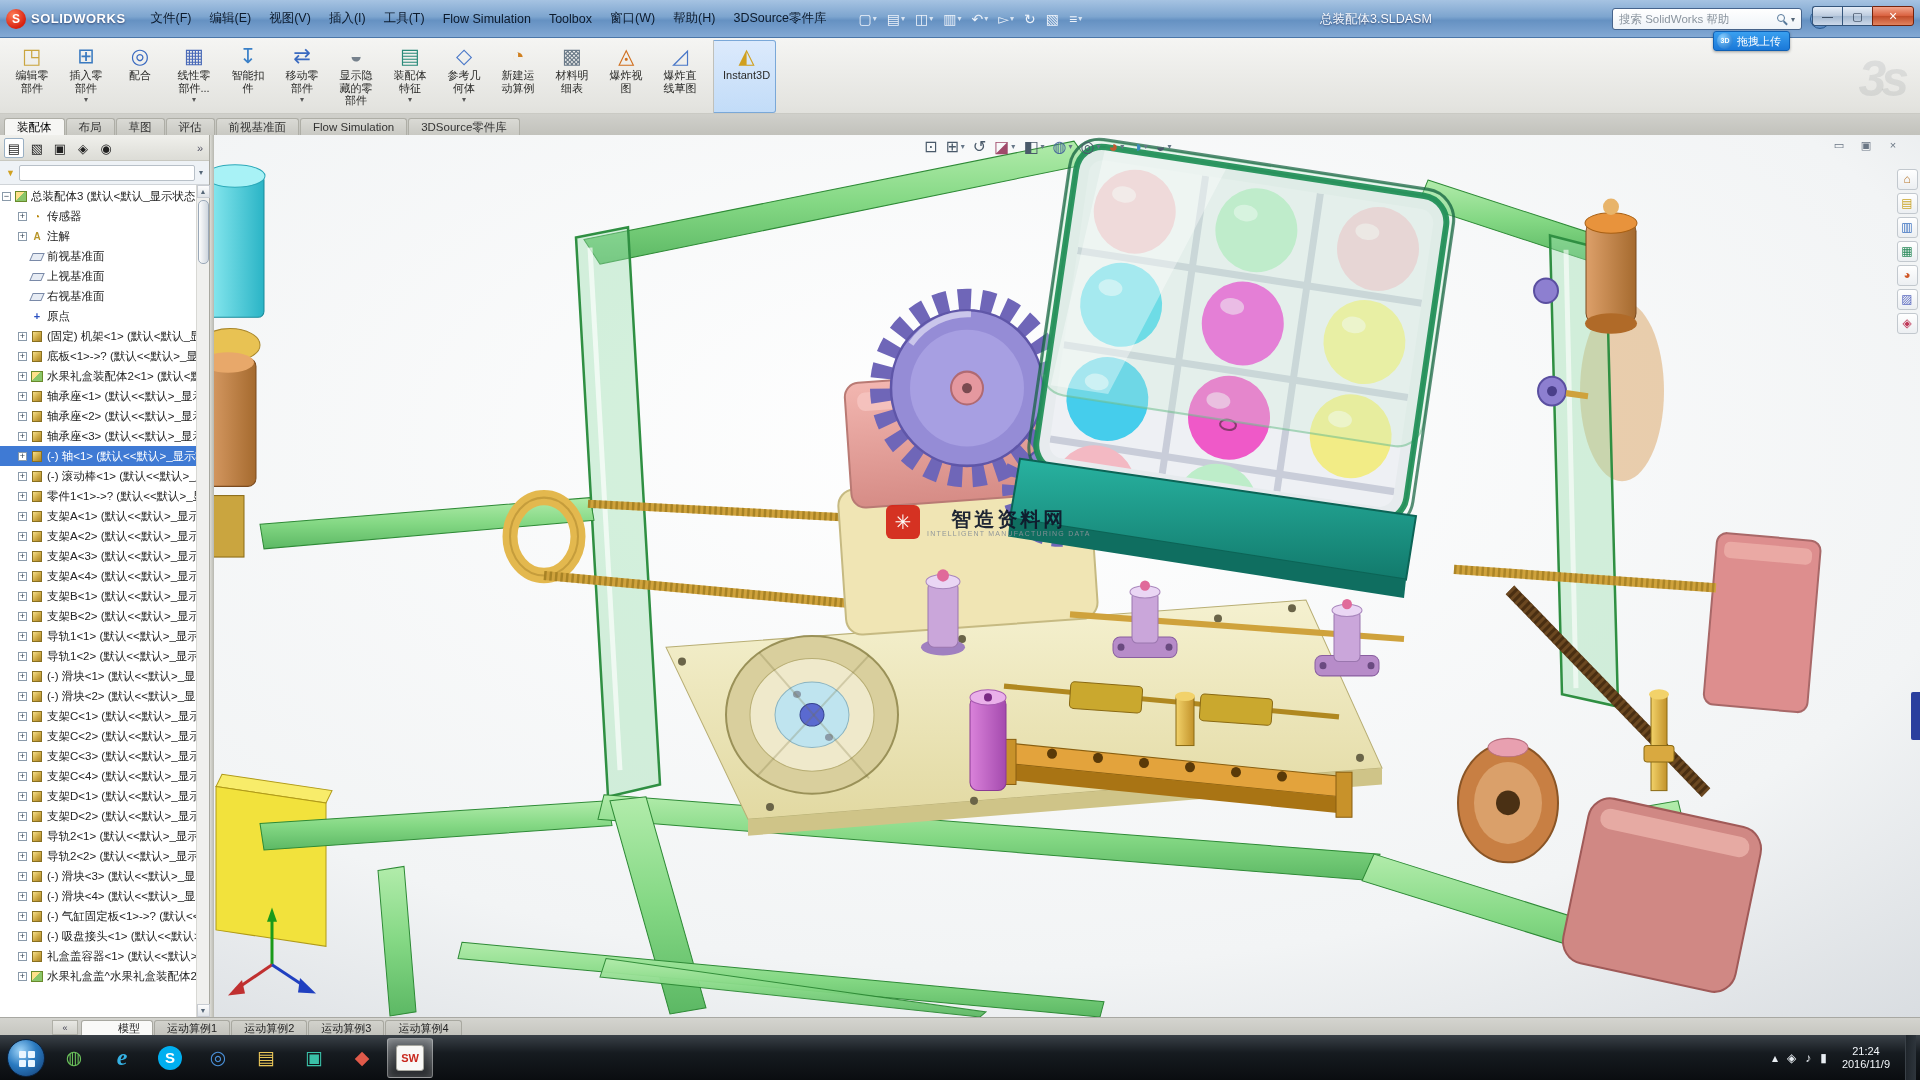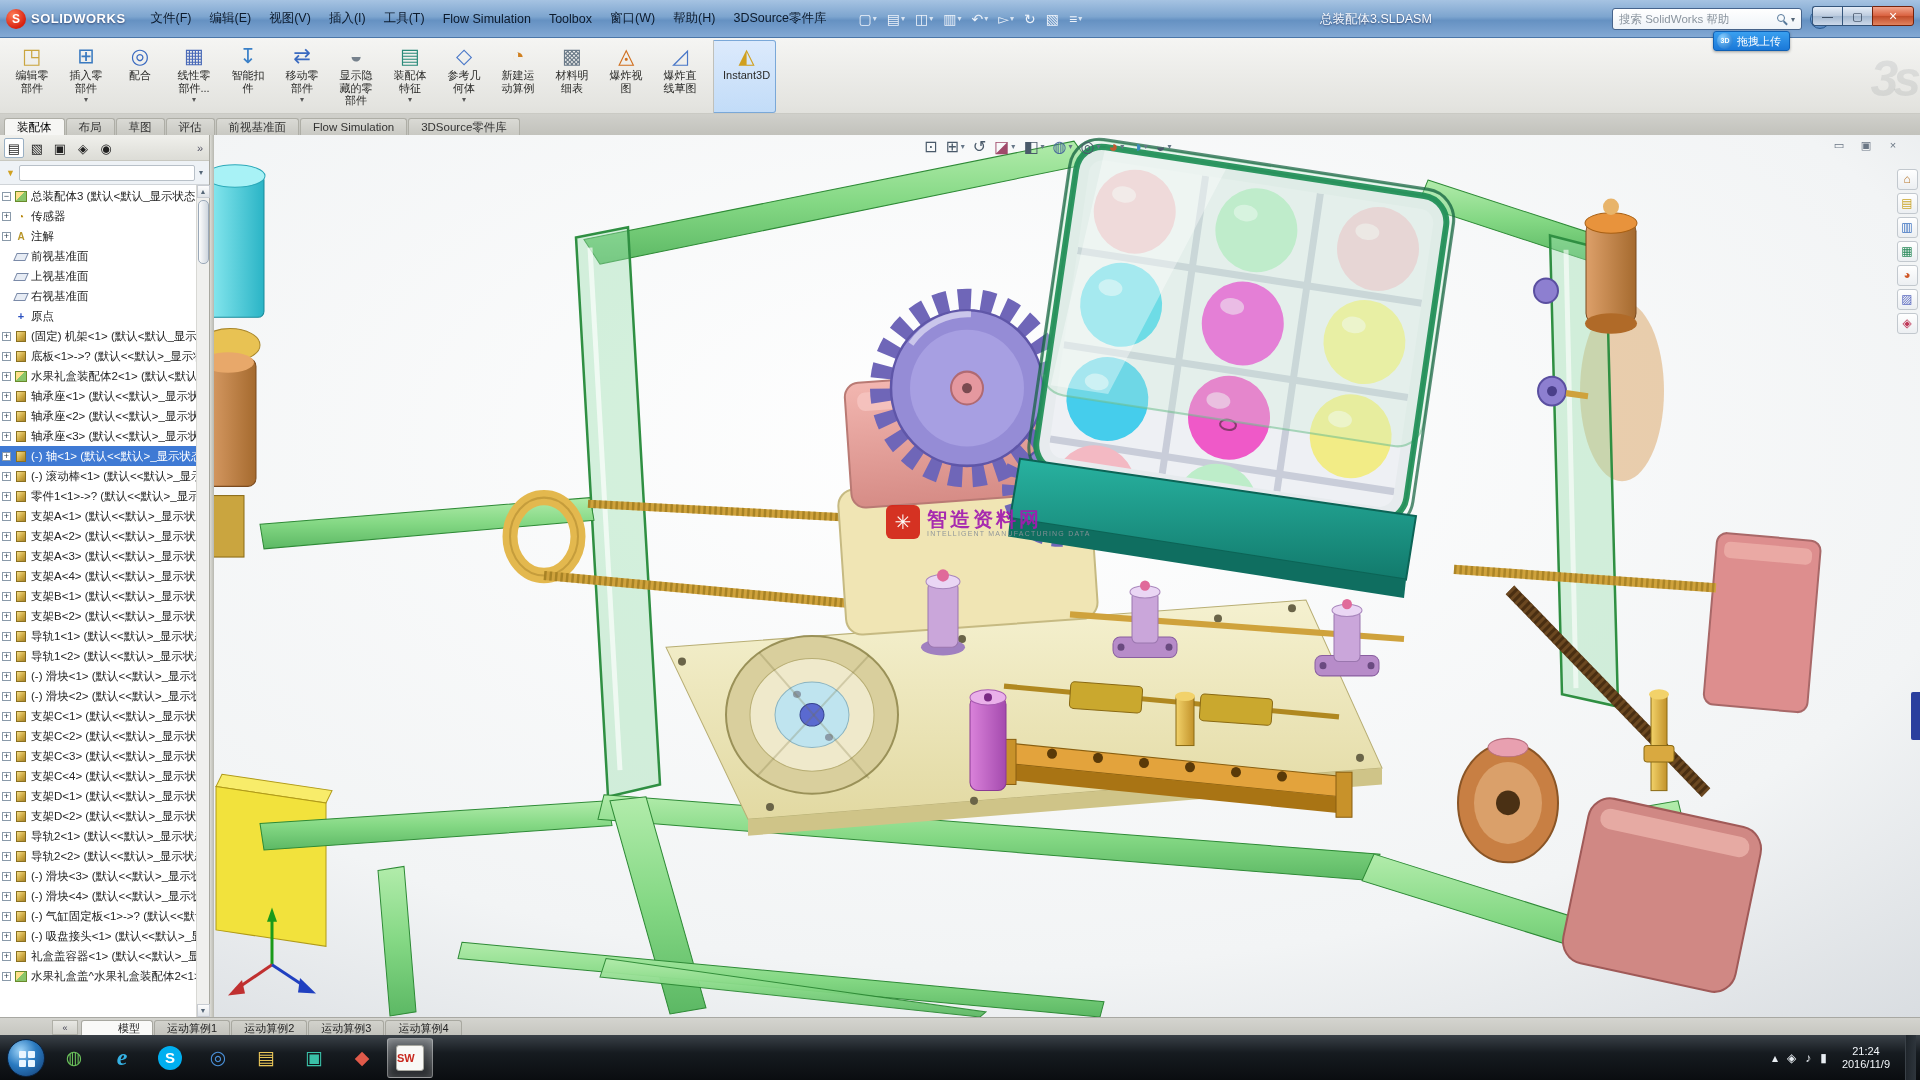--- a/index.html
+++ b/index.html
@@ -53,21 +53,21 @@
   .rbtn.has-caret .rcaret { display:block; }
   .rbtn.active { background:linear-gradient(#dceafc,#c2dcf8); border-color:#7aa8d8; }
   .rbtn.sep-left { border-left:1px solid #c0c0ba; border-radius:0 3px 3px 0; margin-left:5px; padding-left:9px; }
   [data-icon="edit-component"] .ric{color:#caa53f} [data-icon="insert-component"] .ric{color:#3a7ac0}
   [data-icon="mate"] .ric{color:#3a6ac0} [data-icon="linear-pattern"] .ric{color:#4a6ab8}
   [data-icon="smart-fasteners"] .ric{color:#3a80c8} [data-icon="move-component"] .ric{color:#3a6ac0}
   [data-icon="show-hidden"] .ric{color:#76818c} [data-icon="assembly-features"] .ric{color:#2a8a7a}
   [data-icon="reference-geometry"] .ric{color:#4a78c8} [data-icon="motion-study"] .ric{color:#d08020}
   [data-icon="bom"] .ric{color:#6a7a88} [data-icon="exploded-view"] .ric{color:#d07020}
   [data-icon="explode-lines"] .ric{color:#4a78c8} [data-icon="instant3d"] .ric{color:#d0a020}
-  .ds-ghost { position:absolute; right:4px; top:12px; font-size:50px; font-weight:bold; font-style:italic;
+  .ds-ghost { position:absolute; right:16px; top:12px; font-size:50px; font-weight:bold; font-style:italic;
     color:rgba(60,70,80,.10); letter-spacing:-5px; }
   .ribbon-tabs { height:22px; display:flex; align-items:flex-end; gap:1px; padding-left:4px;
     background:linear-gradient(#d0d0cb,#c2c2bc); border-top:1px solid #cacac4; }
   .rtab { height:17px; line-height:16px; padding:0 12px; font-size:11.5px; color:#333; border:1px solid #aeaea6; border-bottom:none;
     border-radius:3px 3px 0 0; background:linear-gradient(#dadad5,#c9c9c3); white-space:nowrap; }
   .rtab.active { background:#f6f6f4; color:#000; }
 
   
   .main { flex:1; display:flex; min-height:0; position:relative; }
 
@@ -77,21 +77,21 @@
   .tt-icon { width:20px; height:20px; text-align:center; line-height:19px; font-size:13px; border:1px solid transparent; border-radius:2px; }
   .tt-icon:first-child { background:#fff; border-color:#9ab0c4; }
   .tt-chevron { margin-left:auto; color:#556; font-size:11px; padding-right:2px; }
   .tree-filter { height:24px; flex:none; display:flex; align-items:center; gap:4px; padding:0 6px;
     background:#eef2f6; border-bottom:1px solid #d0d4d8; }
   .funnel { color:#d0a020; font-size:9px; }
   .filter-field { flex:1; height:16px; background:#fff; border:1px solid #b8c0c8; border-radius:2px; }
   .filter-caret { font-size:8px; color:#567; }
   .tree-body { flex:1; display:flex; min-height:0; background:#fff; }
   .tree-rows { flex:1; overflow:hidden; padding-top:1px; }
-  .trow { height:20px; display:flex; align-items:center; gap:3px; padding-left:2px; font-size:11.5px; white-space:nowrap; overflow:hidden; }
+  .trow { height:20px; display:flex; align-items:center; gap:3px; padding-left:18px; font-size:11.5px; white-space:nowrap; overflow:hidden; }
   .trow.root { padding-left:2px; }
   .expand { width:9px; height:9px; flex:none; border:1px solid #8a9aaa; background:#fff; font-size:9px; line-height:7px;
     text-align:center; color:#345; visibility:hidden; }
   .trow[data-expand="+"] .expand, .trow[data-expand="-"] .expand { visibility:visible; }
   .trow[data-expand="+"] .expand::before { content:"+"; }
   .trow[data-expand="-"] .expand::before { content:"−"; }
   .ticon { width:14px; height:13px; flex:none; position:relative; font-size:10px; line-height:13px; text-align:center; }
   [data-icon="part"] .ticon::before { content:""; position:absolute; left:2px; right:2px; top:1px; bottom:1px;
     background:linear-gradient(135deg,#f5df8a,#caa53f 60%,#a8842a); border:1px solid #8a7020; }
   [data-icon="assembly"] .ticon::before, [data-icon="assembly2"] .ticon::before { content:""; position:absolute; left:1px; right:1px; top:1px; bottom:1px;
@@ -129,21 +129,21 @@
     align-items:center; z-index:5; }
   .tp-icon { width:21px; height:21px; border:1px solid #c2c8ce; border-radius:3px; background:linear-gradient(#ffffff,#eceff2);
     text-align:center; line-height:19px; font-size:12px; }
   .tp-home{color:#b8762a} .tp-lib{color:#caa52a} .tp-files{color:#3a70c0} .tp-palette{color:#2a8a5a}
   .tp-appear{color:#d05a2a} .tp-props{color:#5a6ac0} .tp-recov{color:#c03a5a}
   .vp-bluetab { position:absolute; right:0; top:557px; width:9px; height:48px; background:#2a3f9e; border-radius:2px 0 0 2px; z-index:4; }
 
   .watermark { position:absolute; left:672px; top:370px; display:flex; align-items:center; gap:7px; z-index:4; opacity:.93; }
   .wm-logo { width:34px; height:34px; flex:none; background:#d42518; border-radius:6px; color:#fff; font-size:20px;
     text-align:center; line-height:34px; }
-  .wm-title { color:#a21caf; font-size:20px; font-weight:bold; letter-spacing:3px; line-height:22px; white-space:nowrap; }
+  .wm-title { color:#0f172a; font-size:20px; font-weight:bold; letter-spacing:3px; line-height:22px; white-space:nowrap;text-align:center; }
   .wm-sub { color:#8a9298; font-size:7px; letter-spacing:1.2px; white-space:nowrap; }
 
   
   .model-tabs { height:18px; flex:none; display:flex; align-items:flex-end; padding-left:52px;
     background:linear-gradient(#d4d4cf,#c6c6c0); border-top:1px solid #a8a8a2; }
   .mt-nav { width:26px; height:15px; flex:none; margin-right:3px; font-size:9px; color:#445; text-align:center; line-height:14px;
     background:linear-gradient(#e8e8e4,#d0d0ca); border:1px solid #b0b0a8; }
   .mtab { height:15px; line-height:14px; padding:0 12px; margin-right:1px; font-size:11px; color:#222; white-space:nowrap;
     background:linear-gradient(#d2d2cc,#c2c2bc); border:1px solid #a8a8a0; border-bottom:none; border-radius:3px 3px 0 0; }
   .mtab.active { background:#fafaf8;padding-left:36px; }
@@ -168,21 +168,21 @@
   .tapp { width:46px; height:40px; margin:0 1px; display:flex; align-items:center; justify-content:center;
     font-size:19px; border:1px solid transparent; border-radius:3px; }
   .tapp.active { background:linear-gradient(rgba(255,255,255,.30),rgba(255,255,255,.08));
     border-color:rgba(255,255,255,.4); box-shadow:inset 0 0 8px rgba(255,255,255,.25); }
   .a-green span{color:#6ac05a} .a-blue span{color:#4a90d8} .a-folder span{color:#e8c558}
   .a-teal span{color:#3ac0a8} .a-red span{color:#e05a4a}
   .a-ie span{color:#35b2e5; font-weight:bold; font-style:italic; font-family:"Liberation Serif","DejaVu Serif",serif; font-size:24px;}
   .a-skype span{color:#fff; background:#00aff0; width:24px; height:24px; border-radius:50%; line-height:24px; text-align:center;
     font-size:15px; font-weight:bold;}
   .a-sw span{color:#c8281e; background:#f8f8f6; width:28px; height:26px; border-radius:3px; border:1px solid #a8a8a0;
-    line-height:24px; font-size:11px; font-weight:bold;}
+    line-height:24px; text-align:center; font-size:11px; font-weight:bold;}
   .tray { margin-left:auto; display:flex; align-items:center; gap:9px; height:100%; padding-right:2px; }
   .tray-icon { color:#e8edf2; font-size:12px; }
   .clock { color:#f2f6fa; font-size:11px; line-height:13px; text-align:center; padding:0 6px; }
   .show-desktop { width:11px; height:100%; border-left:1px solid #3a4148; background:linear-gradient(90deg,#20262c,#2e353c); }
 </style>
 </head>
 <body>
 
 <div class="window">
 

